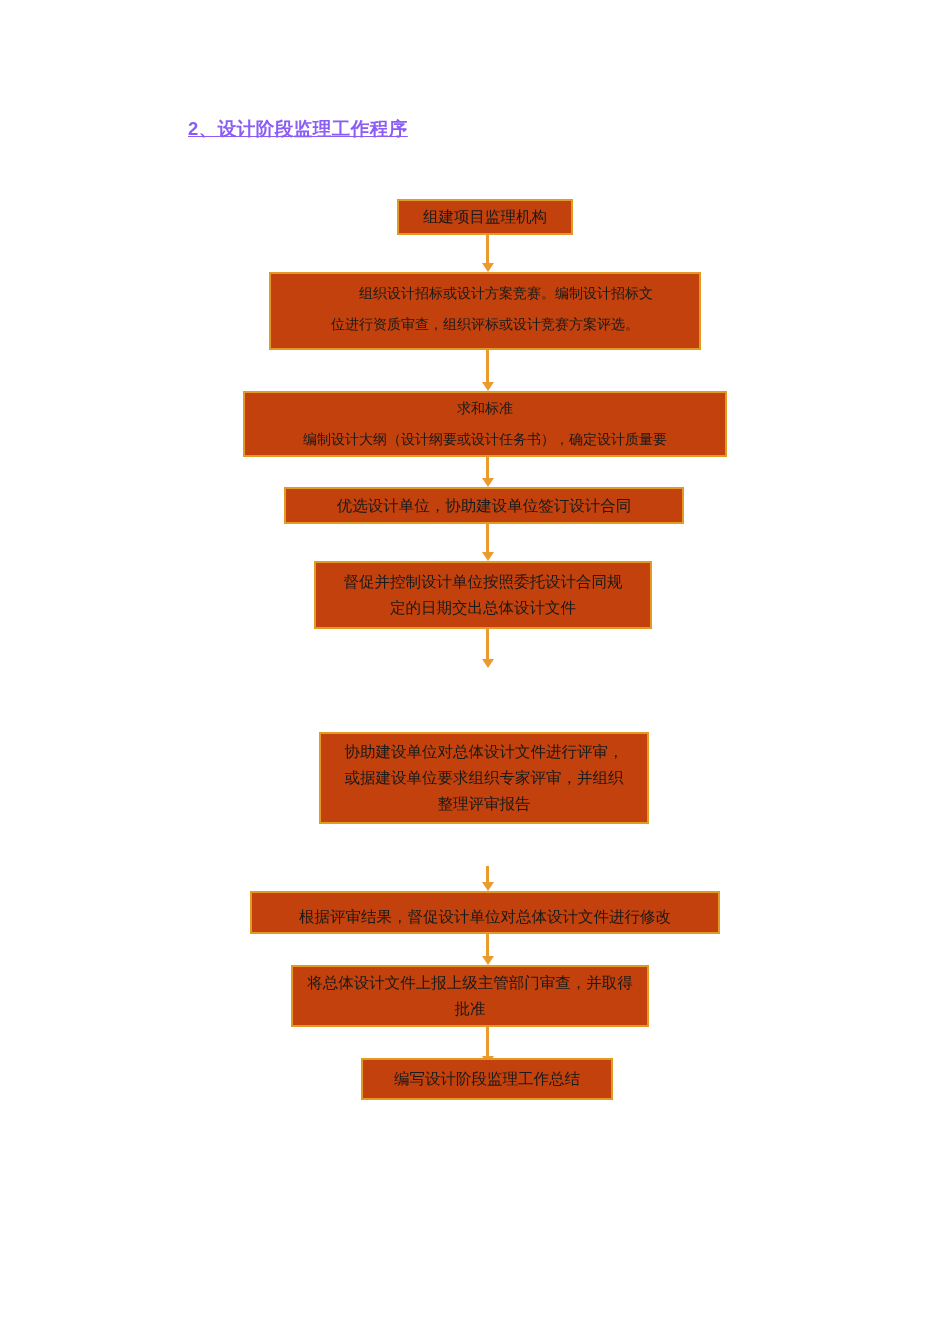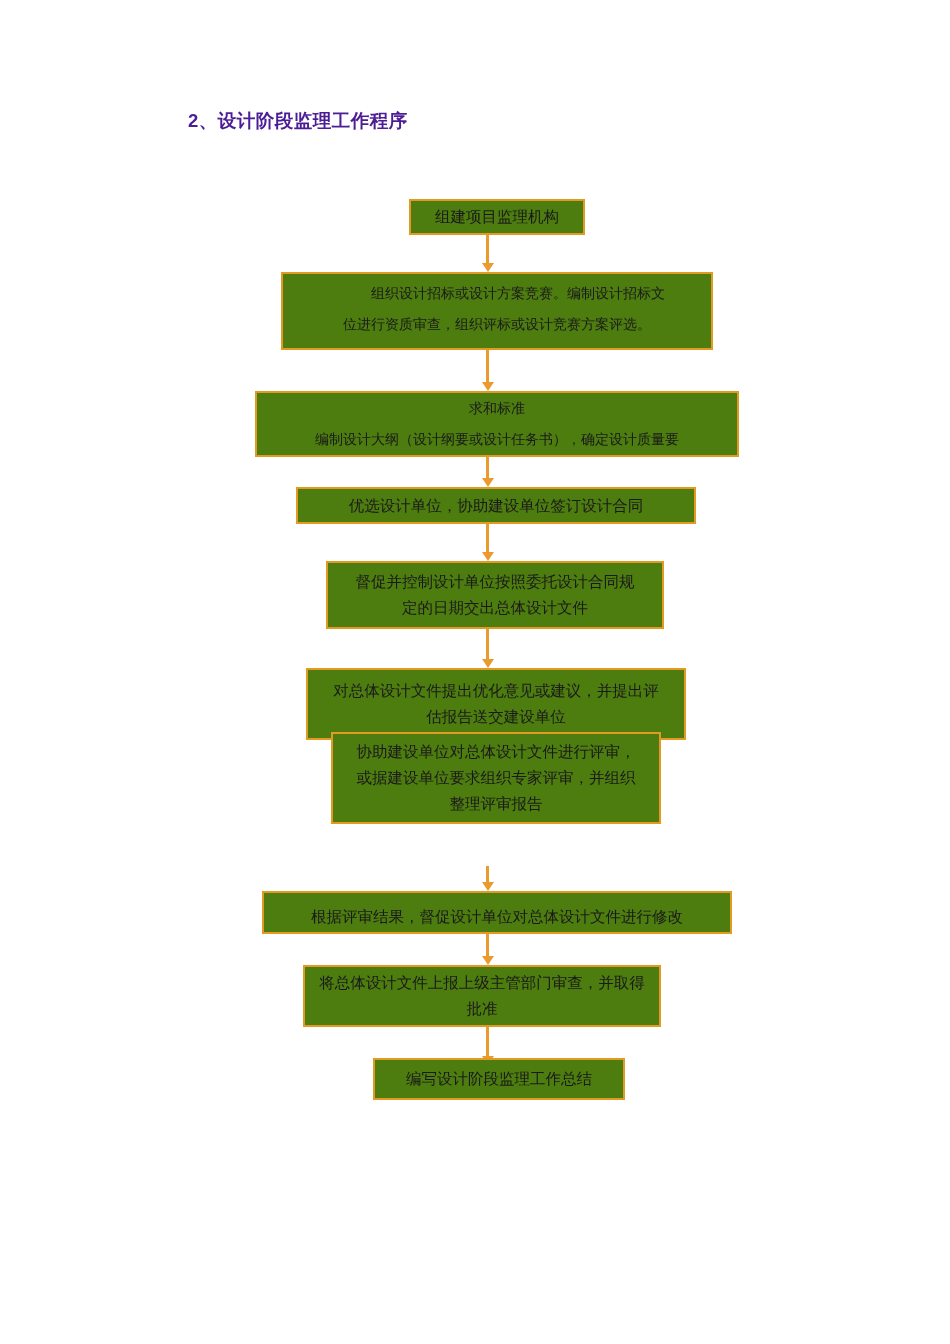--- a/index.html
+++ b/index.html
@@ -16,44 +16,44 @@
   }
   #page {
     position: relative;
     width: 950px;
     height: 1344px;
     background: #ffffff;
   }
   .page-title {
     position: absolute;
     left: 188px;
-    top: 108px;
+    top: 116px;
     font-family: "Liberation Sans", sans-serif;
     font-size: 18.5px;
     font-weight: bold;
-    color: #4c1d95;
+    color: #8b5cf6;
     letter-spacing: 0.5px;
     white-space: nowrap;
+    text-decoration: underline;
   }
   .flow {
     position: absolute;
     left: 0;
     top: 0;
     width: 950px;
     height: 1344px;
   }
   .node {
     position: absolute;
     box-sizing: border-box;
-    background: #4d7c0f;
+    background: #c2410c;
     border: 2px solid #e39a22;
     color: #1a1a1a;
     text-align: center;
     display: block;
-    margin-left: 12px;
   }
   .node .txt {
     display: block;
     width: 100%;
     box-sizing: border-box;
     padding: 0 8px;
   }
   
   .node.serif .txt {
     font-family: "DejaVu Serif", "Liberation Serif", serif;
@@ -155,26 +155,20 @@
         <span class="txt" style="padding-top: 4px;">
           <div>优选设计单位，协助建设单位签订设计合同</div>
         </span>
       </div>
       <div class="node serif" style="left: 314px; top: 561px; width: 338px; height: 68px;">
         <span class="txt" style="padding-top: 6px;">
           <div>督促并控制设计单位按照委托设计合同规</div>
           <div>定的日期交出总体设计文件</div>
         </span>
       </div>
-      <div class="node serif" style="left: 294px; top: 668px; width: 380px; height: 72px;">
-        <span class="txt" style="padding-top: 8px;">
-          <div>对总体设计文件提出优化意见或建议，并提出评</div>
-          <div>估报告送交建设单位</div>
-        </span>
-      </div>
       <div class="node serif" style="left: 319px; top: 732px; width: 330px; height: 92px;">
         <span class="txt" style="padding-top: 5px;">
           <div>协助建设单位对总体设计文件进行评审，</div>
           <div>或据建设单位要求组织专家评审，并组织</div>
           <div>整理评审报告</div>
         </span>
       </div>
       <div class="node serif" style="left: 250px; top: 891px; width: 470px; height: 43px;">
         <span class="txt" style="padding-top: 11px;">
           <div>根据评审结果，督促设计单位对总体设计文件进行修改</div>

